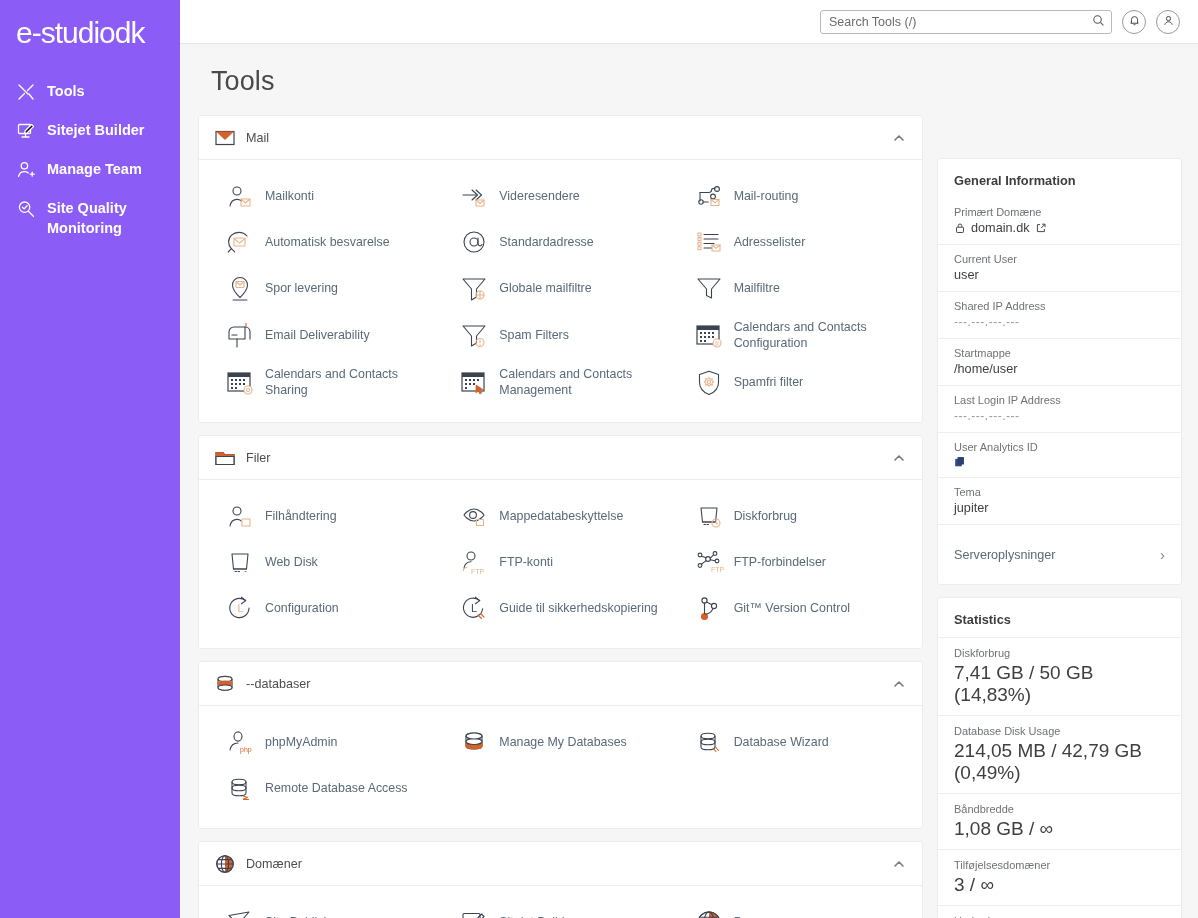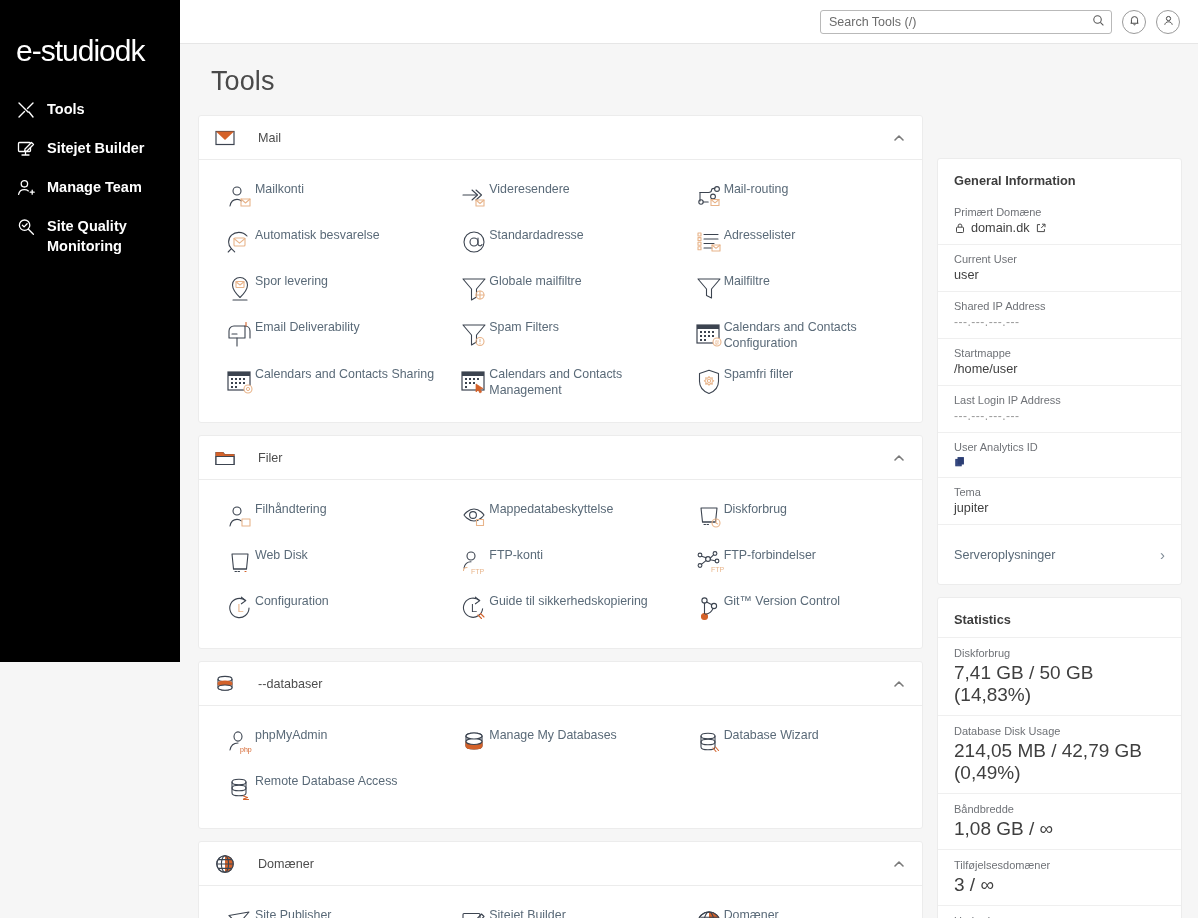--- a/index.html
+++ b/index.html
@@ -6,23 +6,23 @@
   html, body {
     width: 1198px; height: 918px;
     font-family: "Liberation Sans", sans-serif;
     background: #f6f6f6;
     overflow: hidden;
   }
   .app { display: flex; width: 1198px; height: 918px; }
 
   
   .sidebar {
-    width: 180px; min-width: 180px; height: 662px;
-    background: #000000; color: #fff;
-    padding-top: 20px;
+    width: 180px; min-width: 180px; height: 918px;
+    background: #8b5cf6; color: #fff;
+    padding-top: 2px;
   }
   .logo {
     padding: 14px 0 22px 16px;
     font-size: 30px; font-weight: 300; letter-spacing: -1px;
     font-family: "Liberation Sans", sans-serif;
     color: #fff; white-space: nowrap;
   }
   .nav-item {
     display: flex; align-items: flex-start; gap: 11px;
     padding: 9px 10px 9px 16px;
@@ -71,37 +71,37 @@
     padding: 22px 0 18px 13px; letter-spacing: .1px;
   }
   .scroll-area { flex: 1; overflow: hidden; }
 
   
   .card {
     background: #fff; border: 1px solid #ececec; border-radius: 3px;
     margin-bottom: 12px;
   }
   .card-head {
-    display: flex; align-items: center; gap: 21px;
+    display: flex; align-items: center; gap: 9px;
     height: 44px; padding: 0 16px 0 14px;
     border-bottom: 1px solid #ececec; cursor: pointer;
   }
   .card-head .sec-ico { width: 24px; min-width: 24px; height: 24px; }
   .card-head .sec-ico svg { width: 24px; height: 24px; display: block; }
   .card-title { flex: 1; font-size: 12.6px; color: #4d4d4d; }
   .chev { width: 14px; height: 14px; color: #7a7a7a; }
   .chev svg { width: 14px; height: 14px; display: block; }
 
   .grid {
     display: grid; grid-template-columns: repeat(3, 1fr);
     padding: 14px 10px 16px 10px;
     row-gap: 0;
   }
   .tool {
-    display: flex; 
+    display: flex; align-items: center; gap: 10px;
     padding: 8px 6px 8px 16px; min-height: 43px;
     cursor: pointer; text-decoration: none;
   }
   .tool-ico { width: 30px; min-width: 30px; height: 30px; }
   .tool-ico svg { width: 30px; height: 30px; display: block; }
   .tool-label {
     font-size: 12.4px; color: #5a6a78; line-height: 1.25;
   }
 
   

